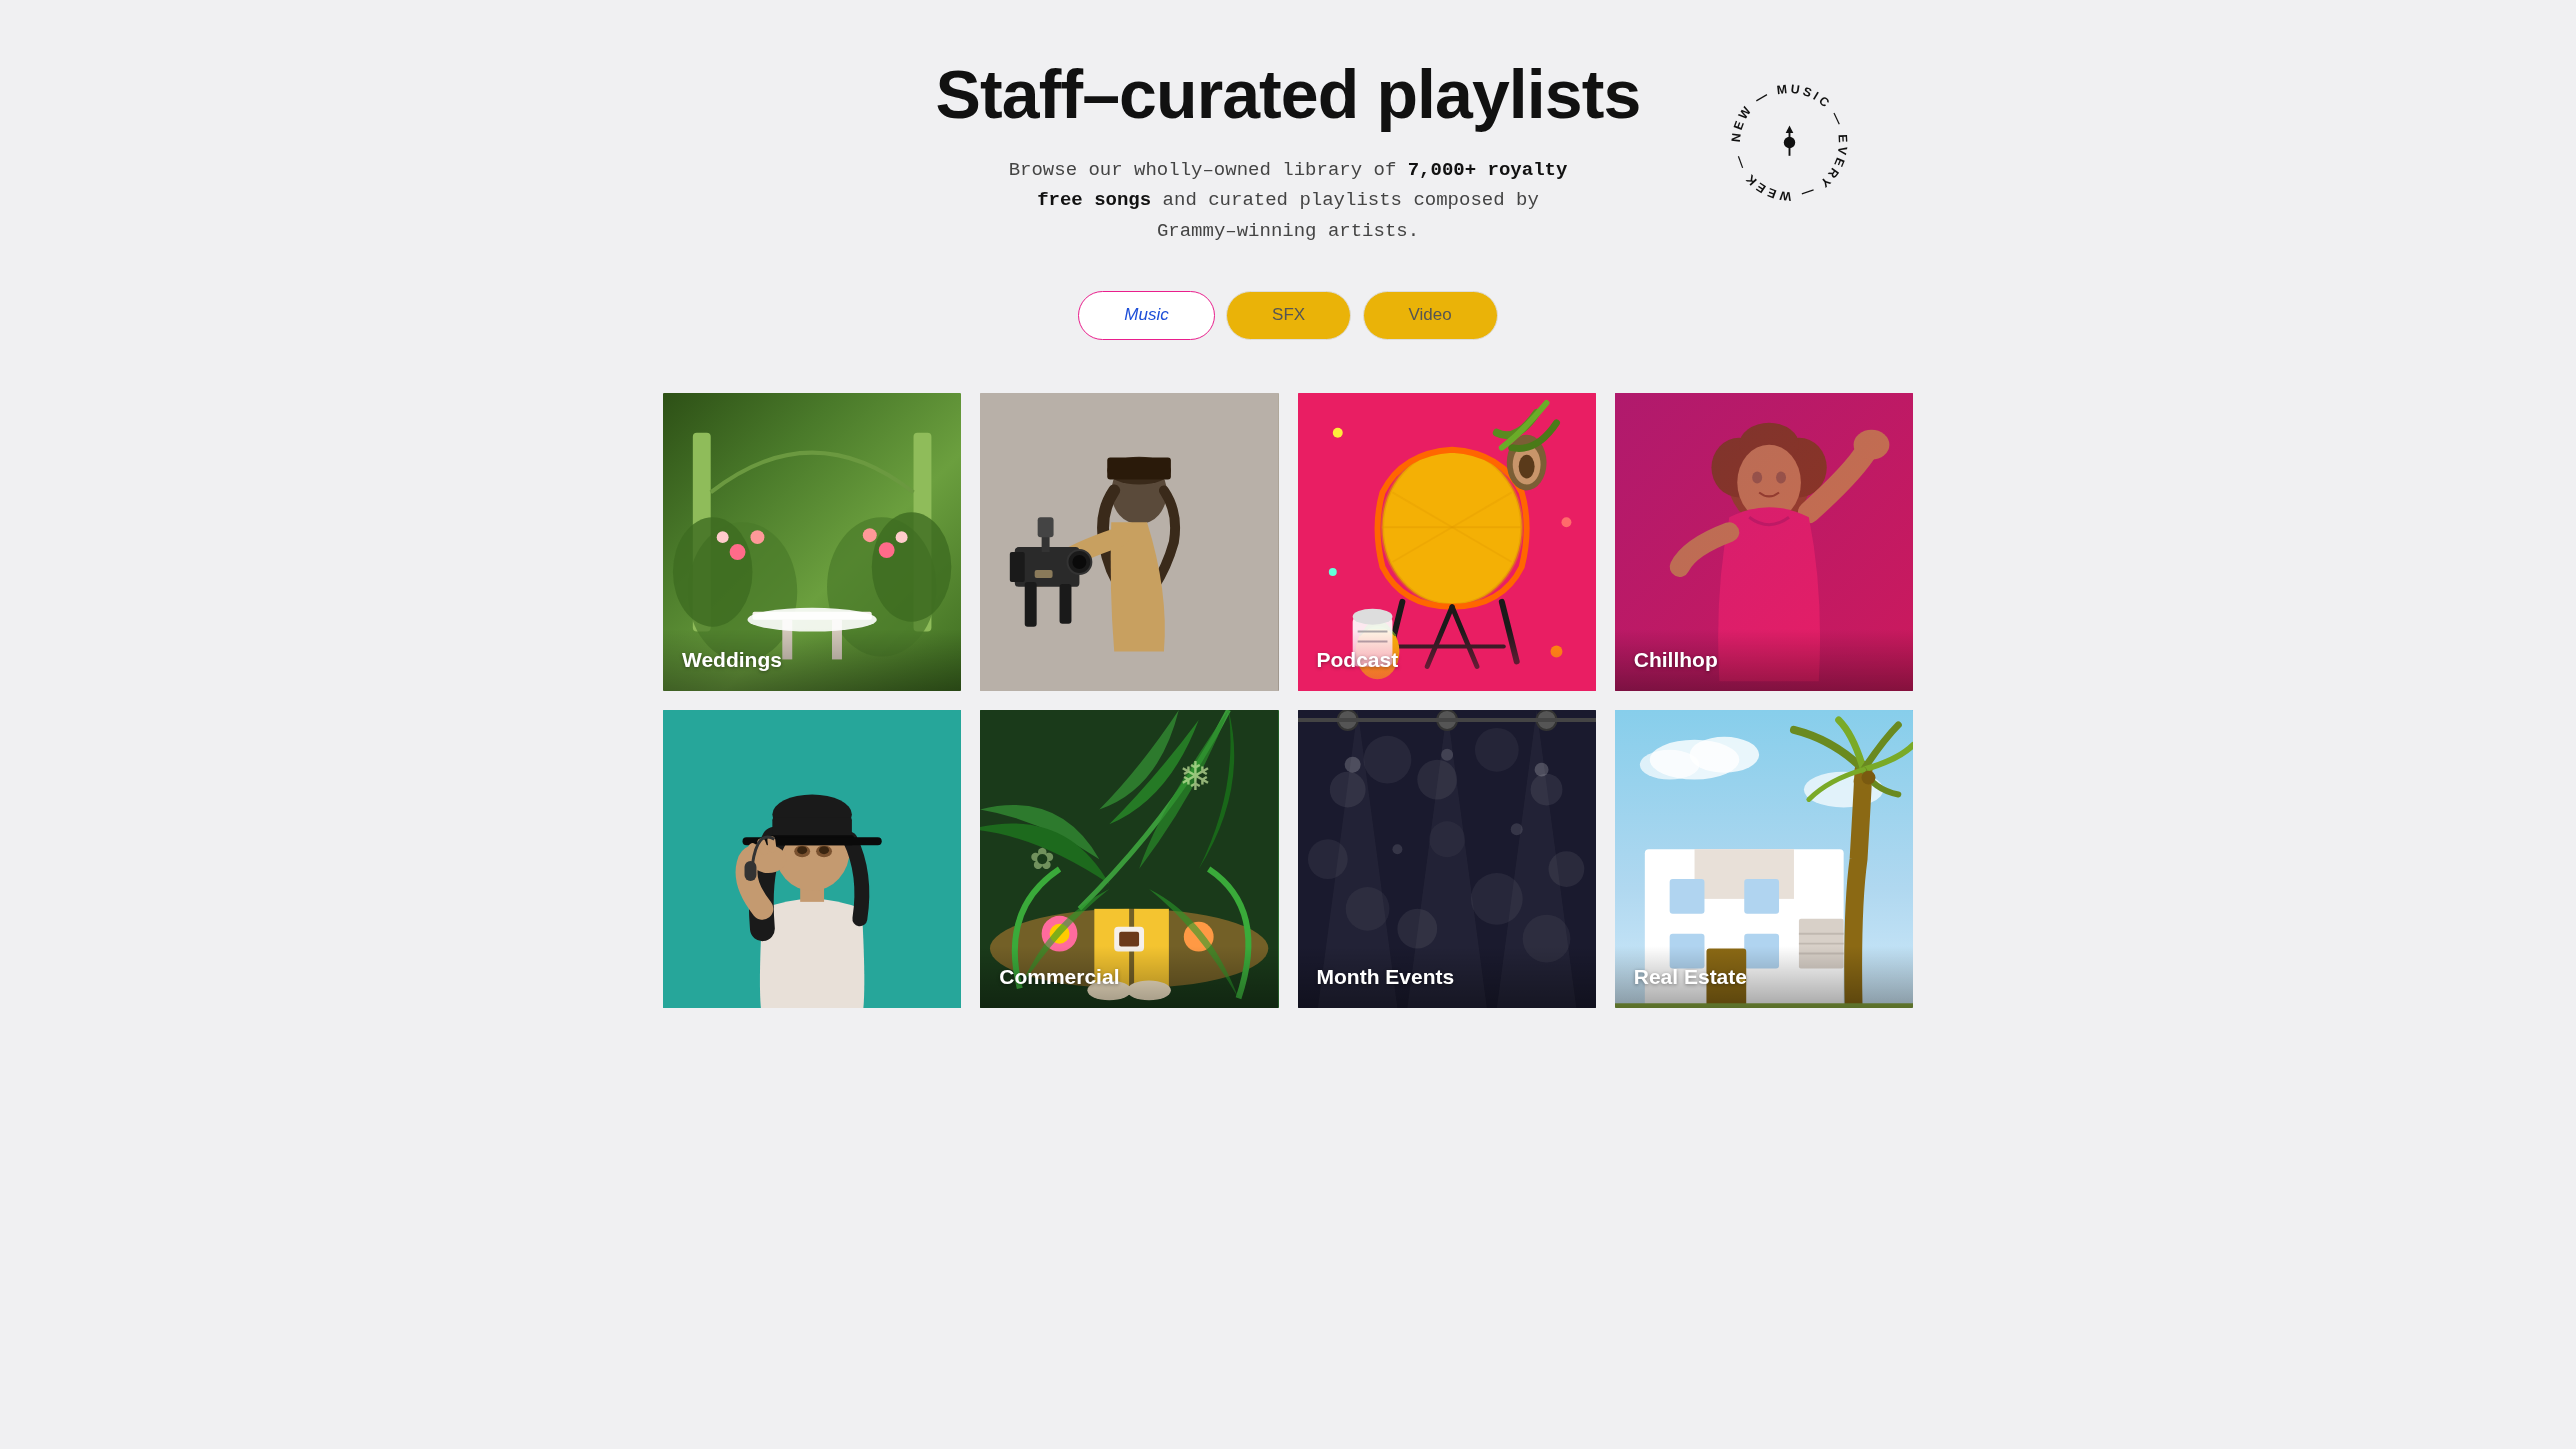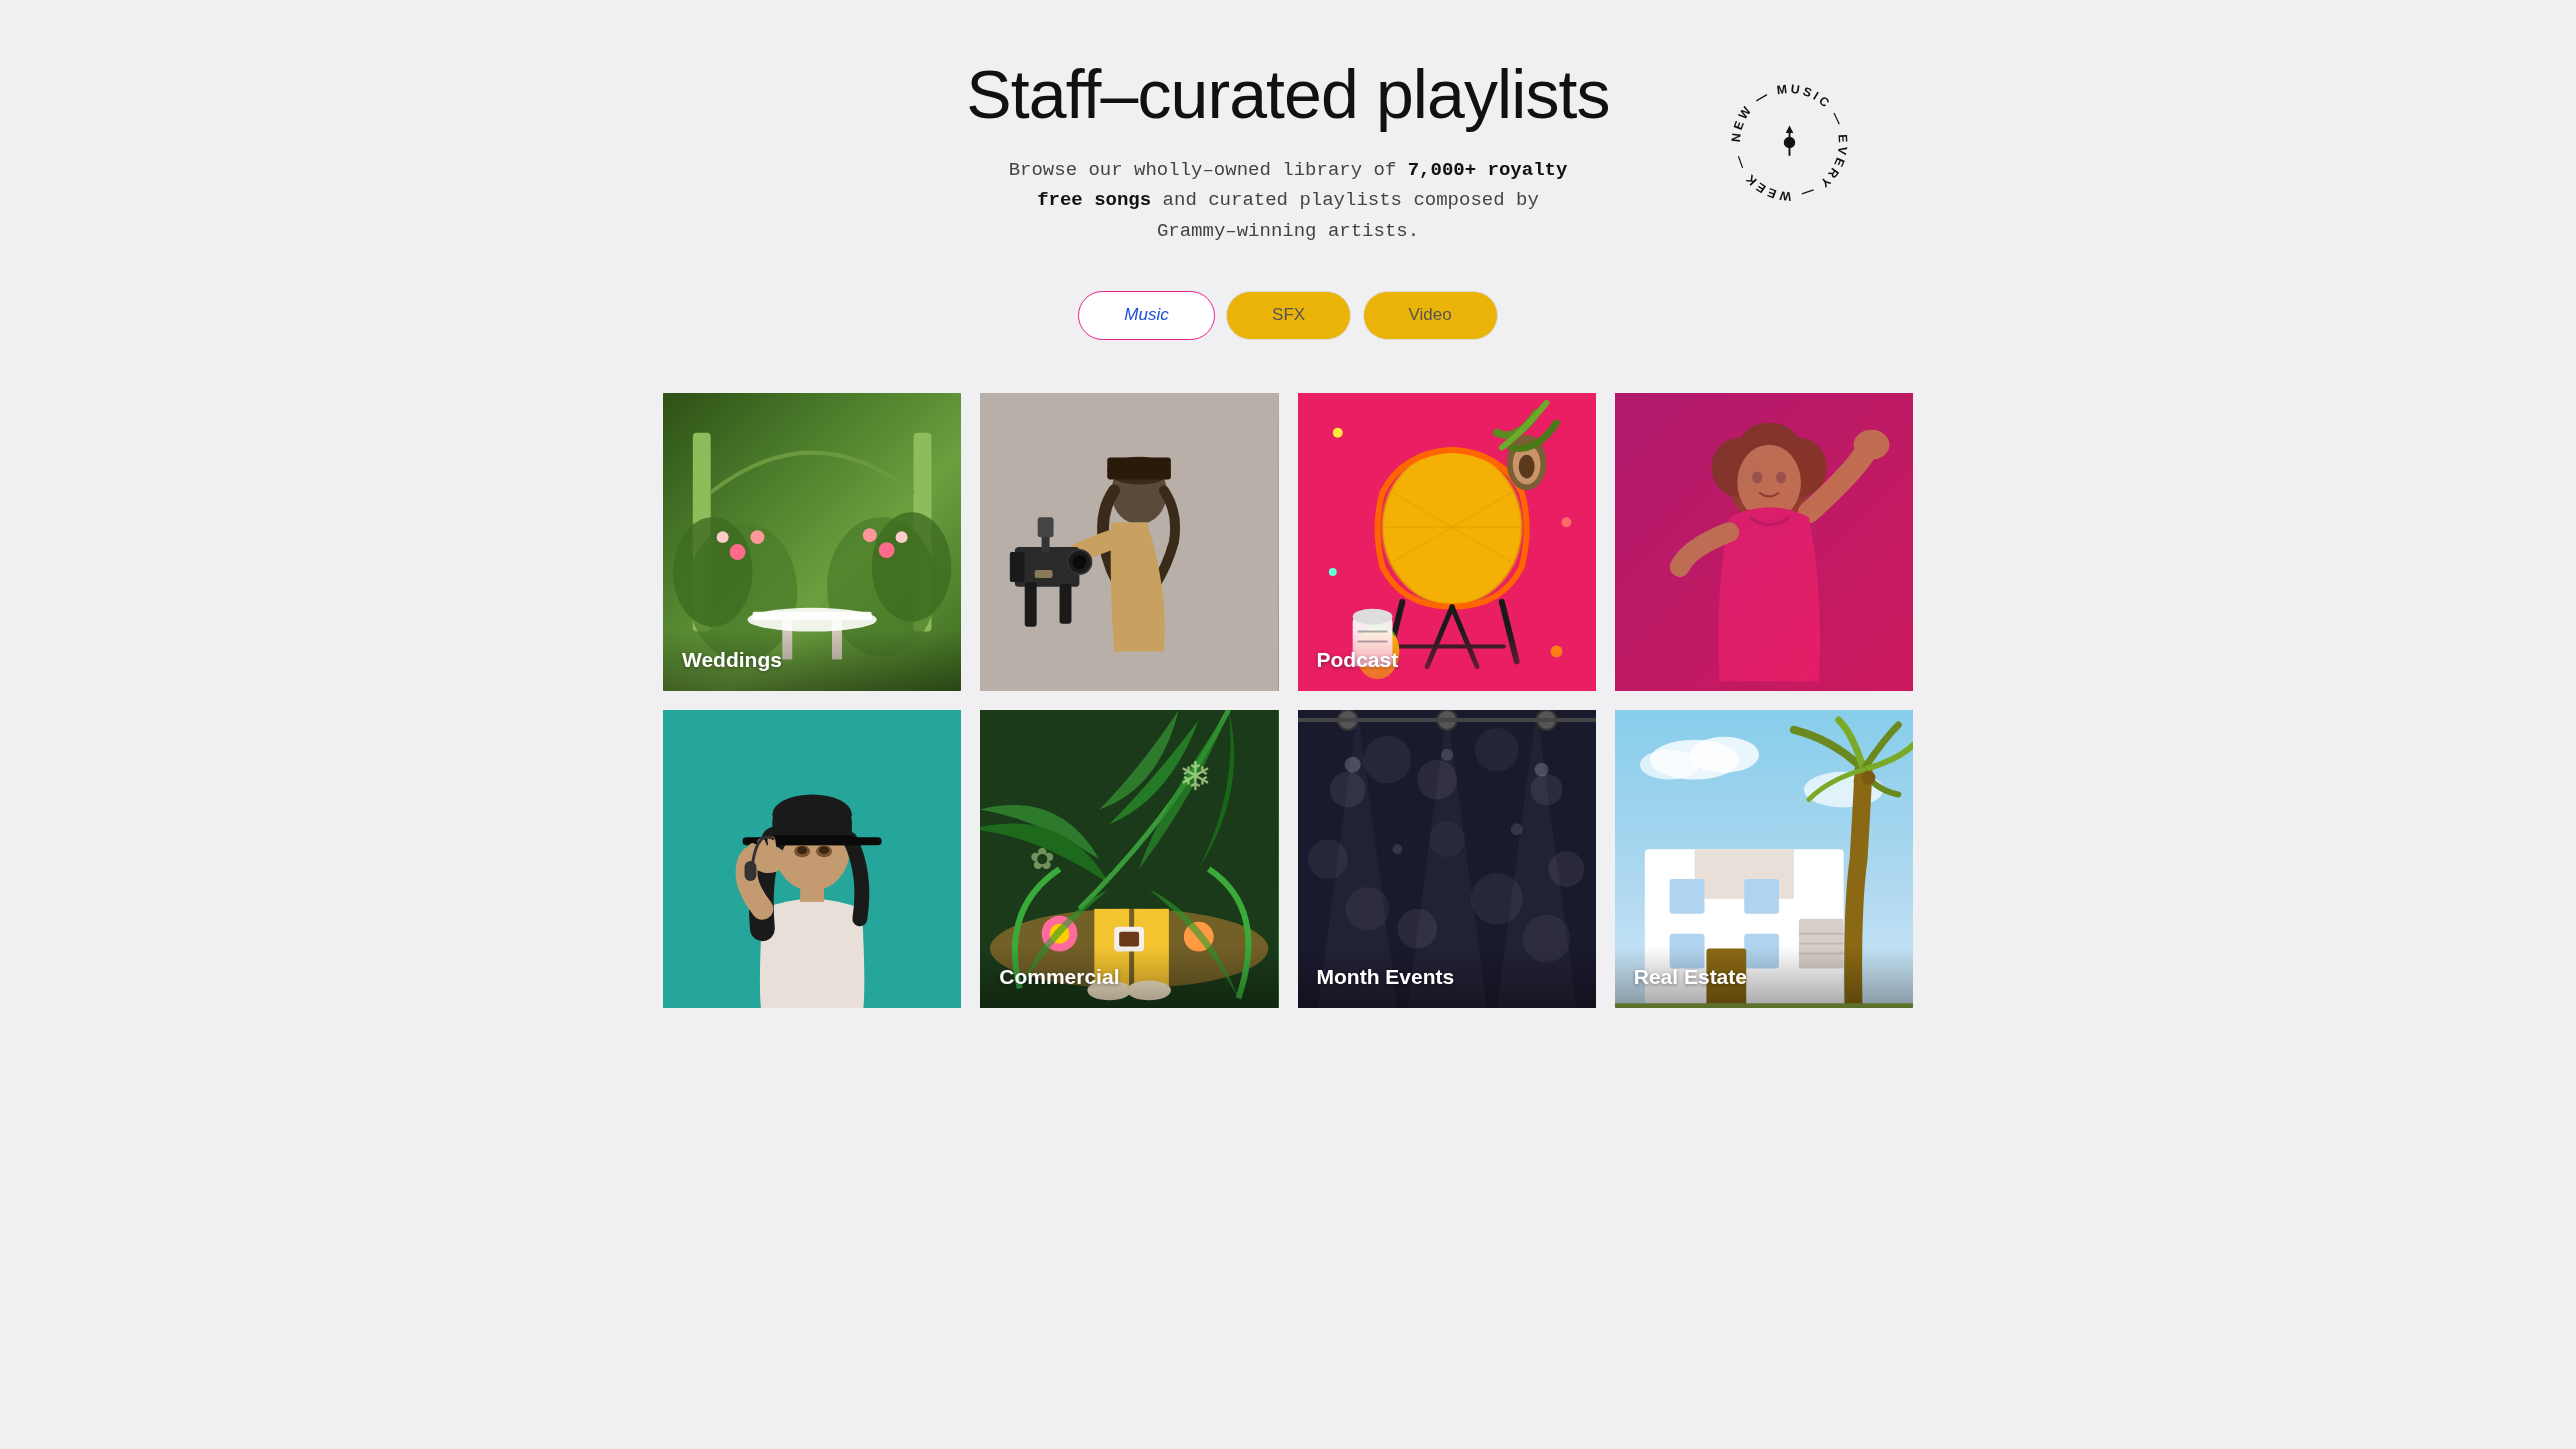--- a/index.html
+++ b/index.html
@@ -18,21 +18,21 @@
     }
 
     .header {
       text-align: center;
       margin-bottom: 38px;
       position: relative;
     }
 
     .header h1 {
       font-size: 68px;
-      font-weight: 400;
+      font-weight: 700;
       color: #111;
       line-height: 1.1;
       margin-bottom: 23px;
       letter-spacing: -0.9px;
     }
 
     .header .subtitle {
       font-size: 19px;
       color: #444;
       line-height: 1.6;
@@ -352,20 +352,21 @@
 
           <rect width="300" height="300" fill="url(#chillGrad)" opacity="0.25"></rect>
           <defs>
             <linearGradient id="chillGrad" x1="0" y1="0" x2="1" y2="1">
               <stop offset="0%" stop-color="#7b1fa2"></stop>
               <stop offset="100%" stop-color="#e91e63"></stop>
             </linearGradient>
           </defs>
         </svg>
       </div>
+      <div class="card-label">Chillhop</div>
     </div>
   </div>
 
   <div class="playlist-grid row2" style="margin-top: 19px;">
 
     <div class="playlist-card">
       <div class="card-inner-art card-womens">
         <svg width="100%" height="100%" viewBox="0 0 300 300" preserveAspectRatio="xMidYMid slice">
           <rect width="300" height="300" fill="#26a69a"></rect>
 

